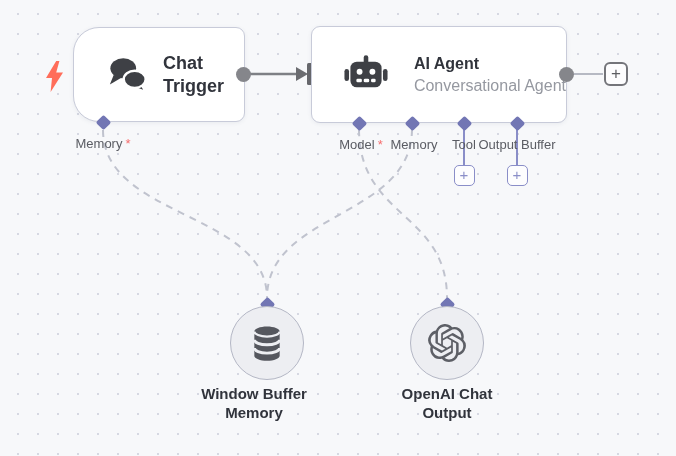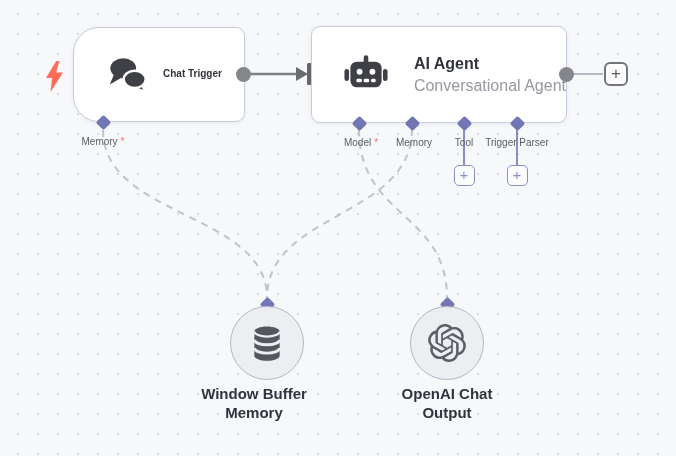--- a/index.html
+++ b/index.html
@@ -14,29 +14,29 @@
   }
   svg.overlay{position:absolute;left:0;top:0;}
 
   .node{
     position:absolute;background:#ffffff;border:1.6px solid #c8cbd9;
     box-shadow:0 1px 4px rgba(68,74,96,.08);
     display:flex;align-items:center;cursor:pointer;
   }
   .node.trigger{left:73px;top:27px;width:172px;height:95px;border-radius:26px 9px 9px 26px;padding-left:33px;gap:14px;}
   .node.agent{left:311px;top:26px;width:256px;height:97px;border-radius:9px;padding-left:32px;gap:15px;justify-content:space-between;}
-  .node-title{font-size:10px;font-weight:bold;color:#31343c;line-height:1.25;}
+  .node-title{font-size:18px;font-weight:bold;color:#31343c;line-height:1.25;}
   .agent .node-title{font-size:16px;}
   .node-subtitle{font-size:16px;color:#9598a0;margin-top:3px;white-space:nowrap;}
 
   .outdot{position:absolute;width:15px;height:15px;border-radius:50%;background:#85868b;cursor:crosshair;}
 
   .diamond{position:absolute;width:11px;height:11px;background:#7276b4;transform:rotate(45deg);border-radius:2px;cursor:crosshair;}
 
-  .eplabel{position:absolute;top:136px;transform:translateX(-50%);font-size:10px;color:#5a5c63;white-space:nowrap;}
+  .eplabel{position:absolute;top:136px;transform:translateX(-50%);font-size:13px;color:#5a5c63;white-space:nowrap;}
   .eplabel .req{color:#f66d6d;margin-left:3px;}
 
   .plusbtn{
     position:absolute;display:flex;align-items:center;justify-content:center;
     background:#fdfdfe;padding:0 0 1px 0;line-height:1;cursor:pointer;
     font-family:"Liberation Sans","DejaVu Sans",sans-serif;
   }
   .plusbtn.gray{left:604px;top:62px;width:24px;height:24px;border:2px solid #74757a;border-radius:6px;color:#5c5d61;font-size:17px;}
   .plusbtn.purple{width:21px;height:21px;border:1.7px solid #8a8ec8;border-radius:5px;color:#8a8ec8;font-size:15px;}
 
@@ -125,21 +125,21 @@
   <div class="eplabel" style="left:361px;top:137px;text-align:center;">
     <span>Model</span><span class="req">*</span>
   </div>
   <div class="eplabel" style="left:414px;top:137px;">
     <span>Memory</span>
   </div>
   <div class="eplabel" style="left:464px;top:137px;">
     <span>Tool</span>
   </div>
   <div class="eplabel" style="left:517px;top:137px;">
-    <span>Trigger Parser</span>
+    <span>Output Buffer</span>
   </div>
 
   <button class="plusbtn purple" style="left:453.5px;top:164.5px;">+</button>
   <button class="plusbtn purple" style="left:506.5px;top:164.5px;">+</button>
 
   <div class="subnode" style="left:230px;top:306px;">
     <svg width="32" height="35" viewBox="0 0 24 26">
       <path d="M2.5 4 C2.5 1.9 6.8 0.2 12 0.2 s9.5 1.7 9.5 3.8 v18.2 c0 2.1 -4.3 3.8 -9.5 3.8 s-9.5 -1.7 -9.5 -3.8 z" fill="#55575e"></path>
       <path d="M2.5 10.2 c0 2.1 4.3 3.8 9.5 3.8 s9.5 -1.7 9.5 -3.8" fill="none" stroke="#edeef2" stroke-width="2.2"></path>
       <path d="M2.5 16.4 c0 2.1 4.3 3.8 9.5 3.8 s9.5 -1.7 9.5 -3.8" fill="none" stroke="#edeef2" stroke-width="2.2"></path>

